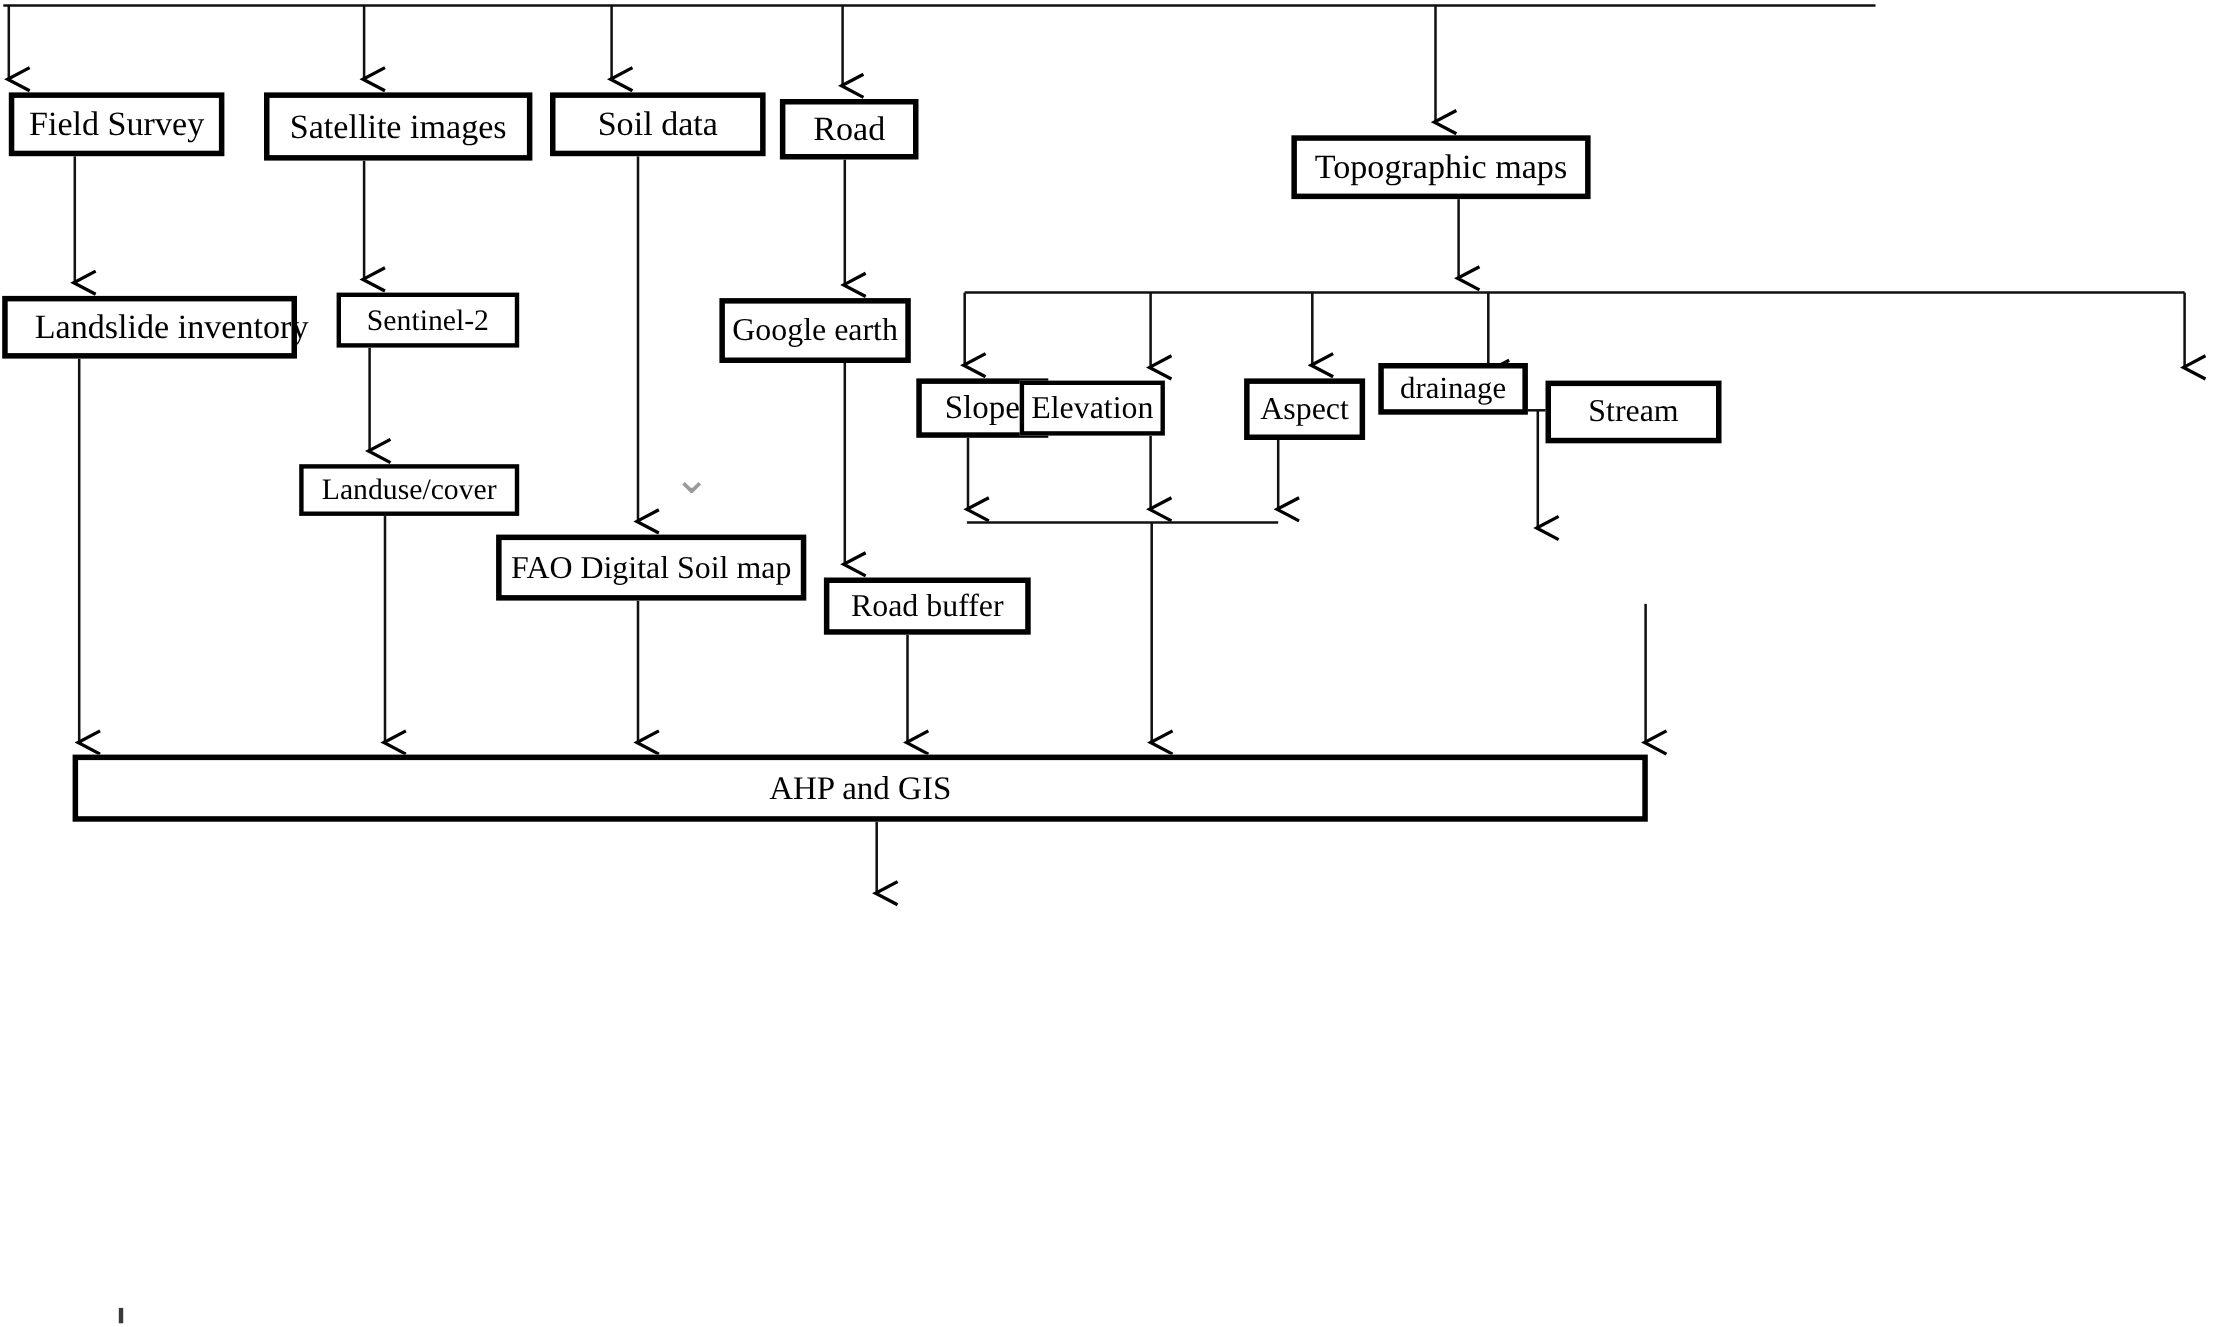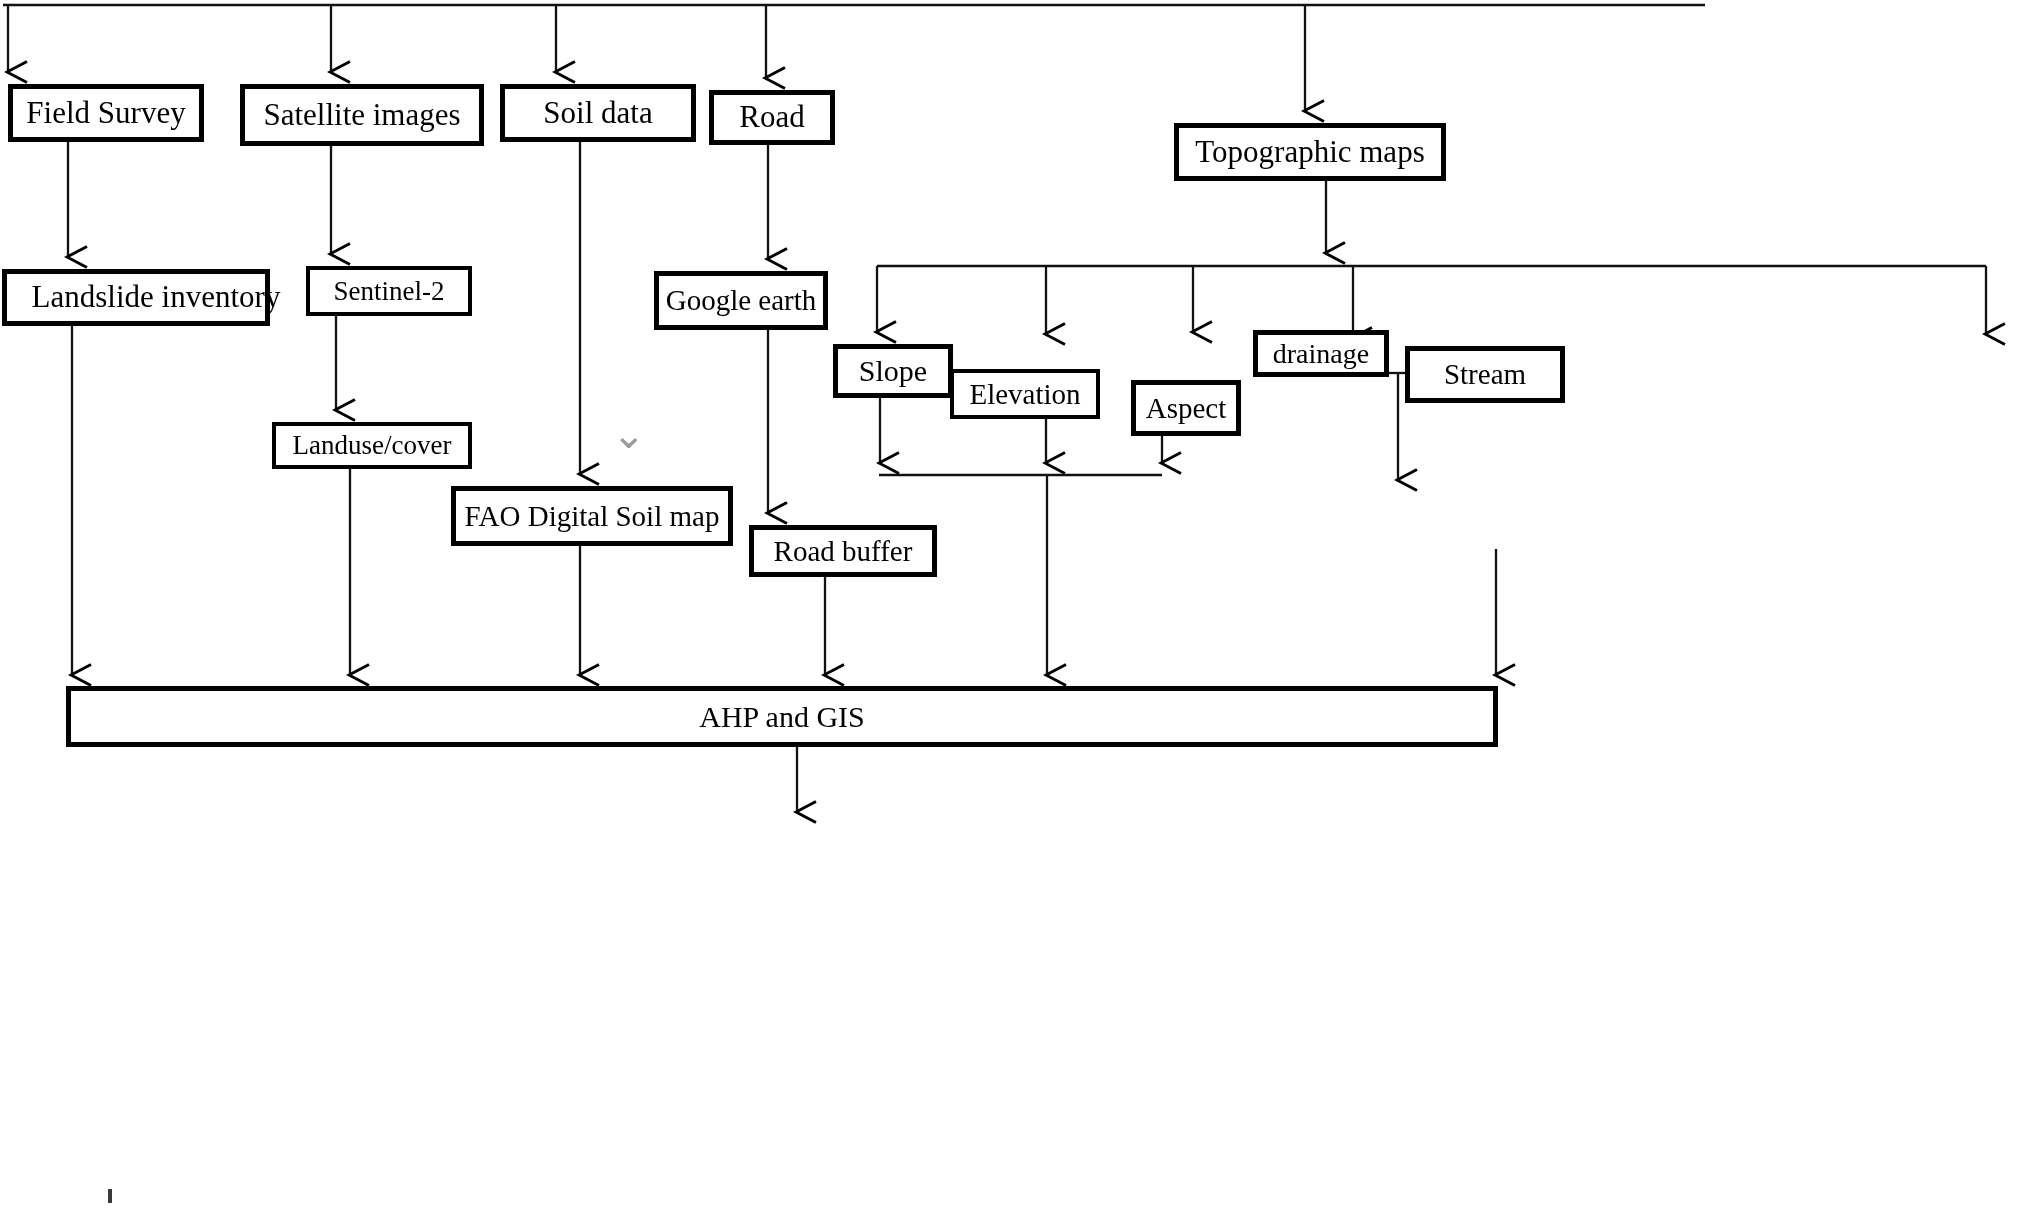--- a/index.html
+++ b/index.html
@@ -148,25 +148,25 @@
   </div>
 
   <div class="node" style="left:654px; top:271px; width:174px; height:59px; font-size:29px;">
     <span class="label">Google earth</span>
   </div>
 
   <div class="node" style="left:833px; top:344px; width:120px; height:54px; font-size:30px;">
     <span class="label">Slope</span>
   </div>
 
-  <div class="node thin" style="left:950px; top:346px; width:150px; height:50px; font-size:29px;margin-top:23px;">
+  <div class="node thin" style="left:927px; top:346px; width:132px; height:50px; font-size:29px;">
     <span class="label">Elevation</span>
   </div>
 
-  <div class="node" style="left:1131px; top:344px; width:110px; height:56px; font-size:29px;margin-top:36px;">
+  <div class="node" style="left:1131px; top:344px; width:110px; height:56px; font-size:29px;">
     <span class="label">Aspect</span>
   </div>
 
   <div class="node" style="left:1253px; top:330px; width:136px; height:47px; font-size:28px;">
     <span class="label">drainage</span>
   </div>
 
   <div class="node" style="left:1405px; top:346px; width:160px; height:57px; font-size:29px;">
     <span class="label">Stream</span>
   </div>

